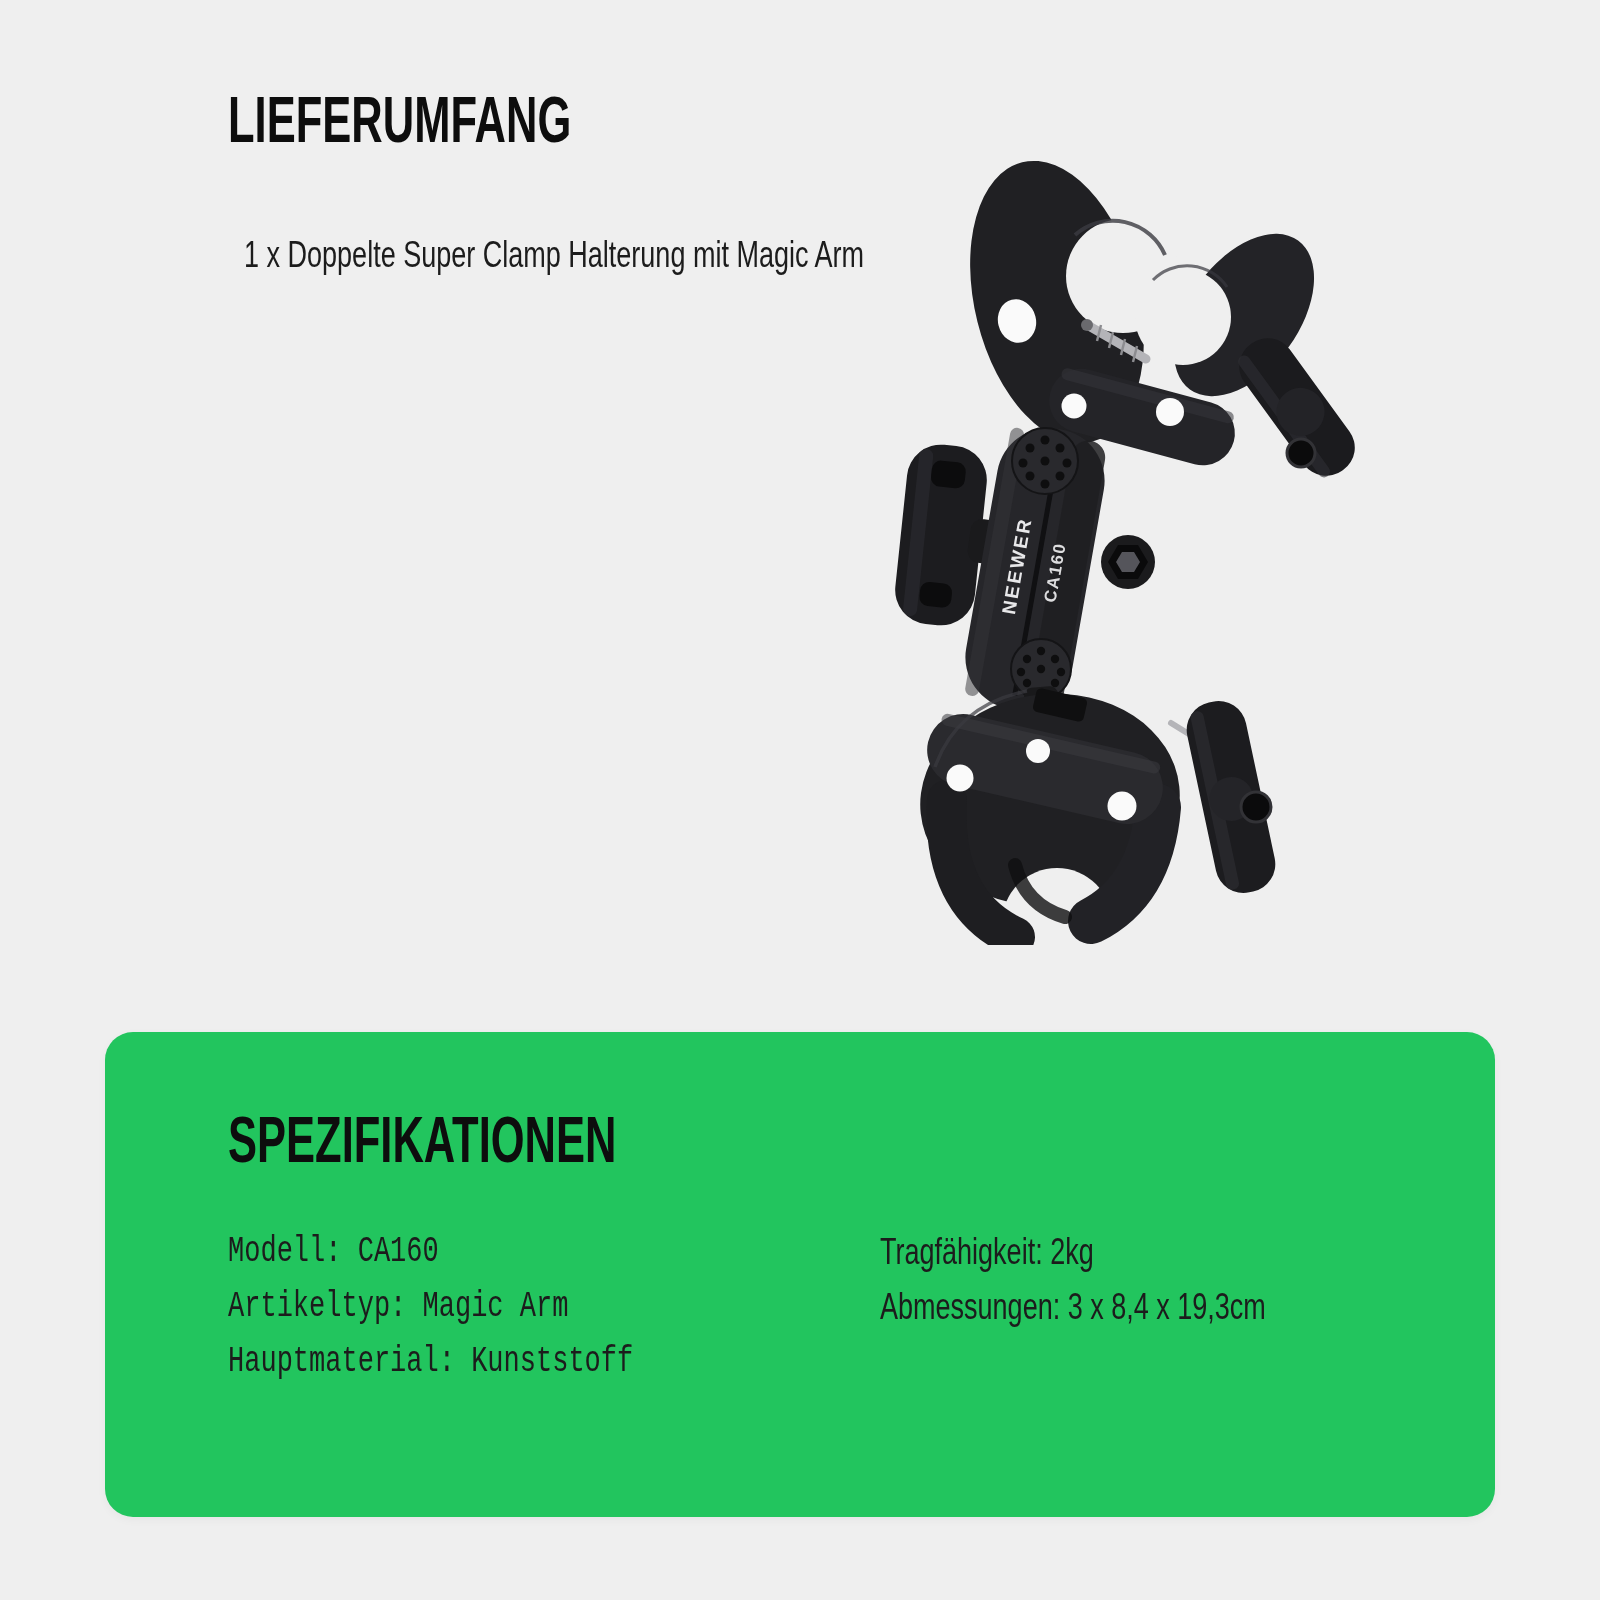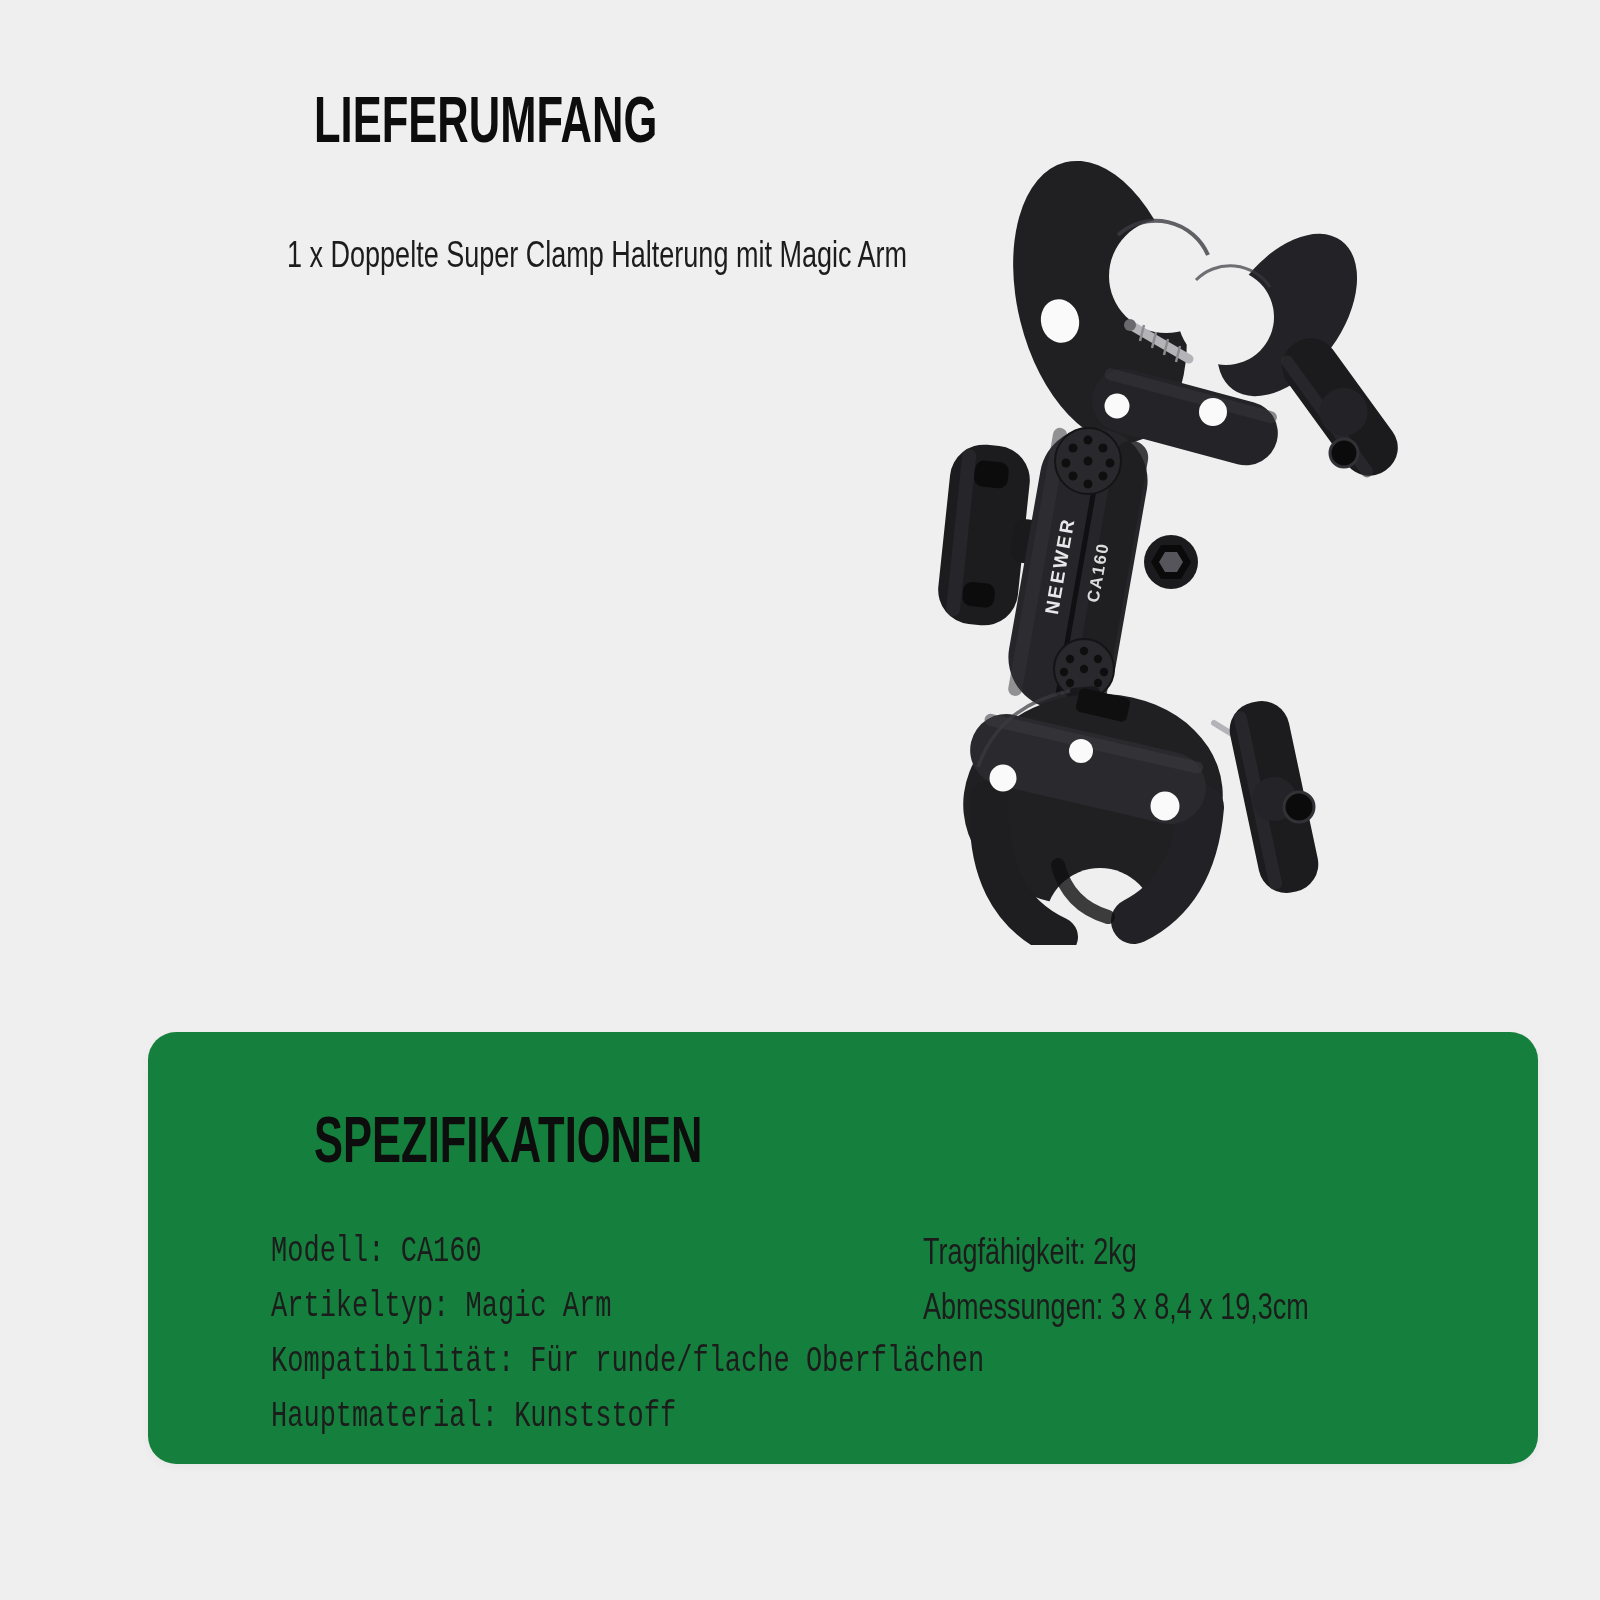--- a/index.html
+++ b/index.html
@@ -2,29 +2,29 @@
 <html><head>
 <meta charset="utf-8">
 <style>
   html,body{margin:0;padding:0;}
   body{
     width:1600px;height:1600px;position:relative;overflow:hidden;
     background:#efefef;
     font-family:"Liberation Sans","DejaVu Sans",sans-serif;
     color:#161616;
   }
-  .abs{position:absolute;margin-left:43px;}
+  .abs{position:absolute;}
   
   .cond{display:inline-block;transform:scaleX(0.73);transform-origin:left center;white-space:nowrap;}
   .cond-h{display:inline-block;transform:scaleX(0.68);transform-origin:left center;white-space:nowrap;}
   h1,h2{margin:0;font-weight:bold;color:#0d0d0d;font-size:64px;line-height:64px;letter-spacing:0;}
   .body-text{font-size:37px;line-height:46px;font-weight:400;color:#1c1c1c;margin:16px;}
   .card{
-    left:105px;top:1032px;width:1390px;height:432px;
-    background:#15803d;border-radius:28px;
+    left:105px;top:1032px;width:1390px;height:485px;
+    background:#22c55e;border-radius:28px;
     box-shadow:0 3px 10px rgba(0,0,0,0.04);
   }
   .spec-col{position:absolute;top:192px;}
   .spec-col p{font-size:37px;line-height:55px;margin:0;font-weight:400;color:#1c1c1c;}
   .col-left{left:123px;font-family:Liberation Mono, monospace;}
   .col-right{left:775px;}
   figure{margin:0;}
 </style>
 </head>
 <body>
@@ -164,21 +164,20 @@
     </g>
   </svg>
 </figure>
 
 <section class="abs card">
   <h2 class="abs" style="left:123px;top:76px;"><span class="cond-h">SPEZIFIKATIONEN</span></h2>
 
   <div class="spec-col col-left">
     <p><span class="cond">Modell: CA160</span></p>
     <p><span class="cond">Artikeltyp: Magic Arm</span></p>
-    <p><span class="cond">Kompatibilität: Für runde/flache Oberflächen</span></p>
     <p><span class="cond">Hauptmaterial: Kunststoff</span></p>
   </div>
 
   <div class="spec-col col-right">
     <p><span class="cond">Tragfähigkeit: 2kg</span></p>
     <p><span class="cond">Abmessungen: 3 x 8,4 x 19,3cm</span></p>
   </div>
 </section>
 
 </body></html>

